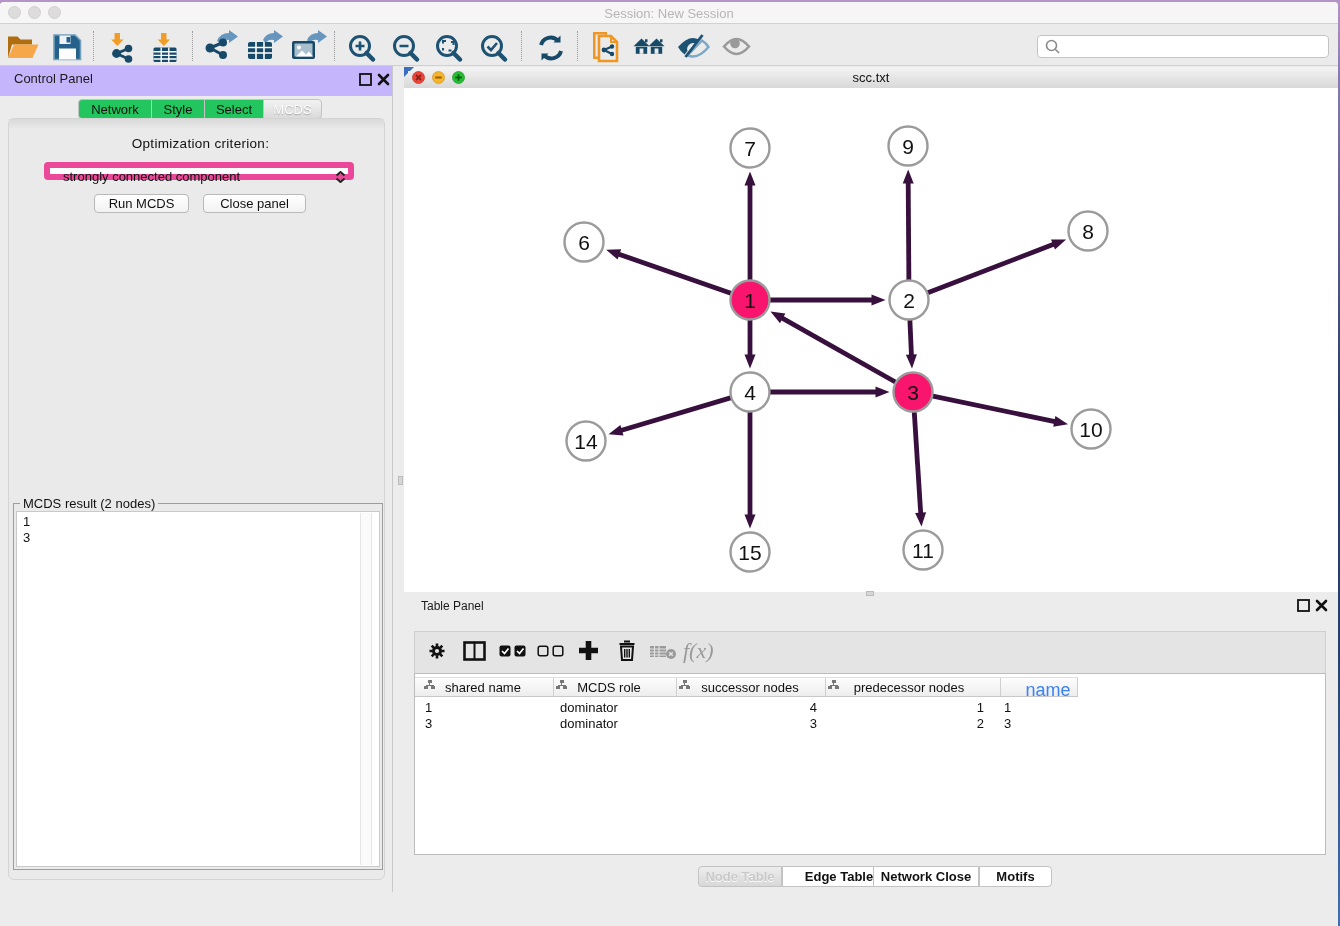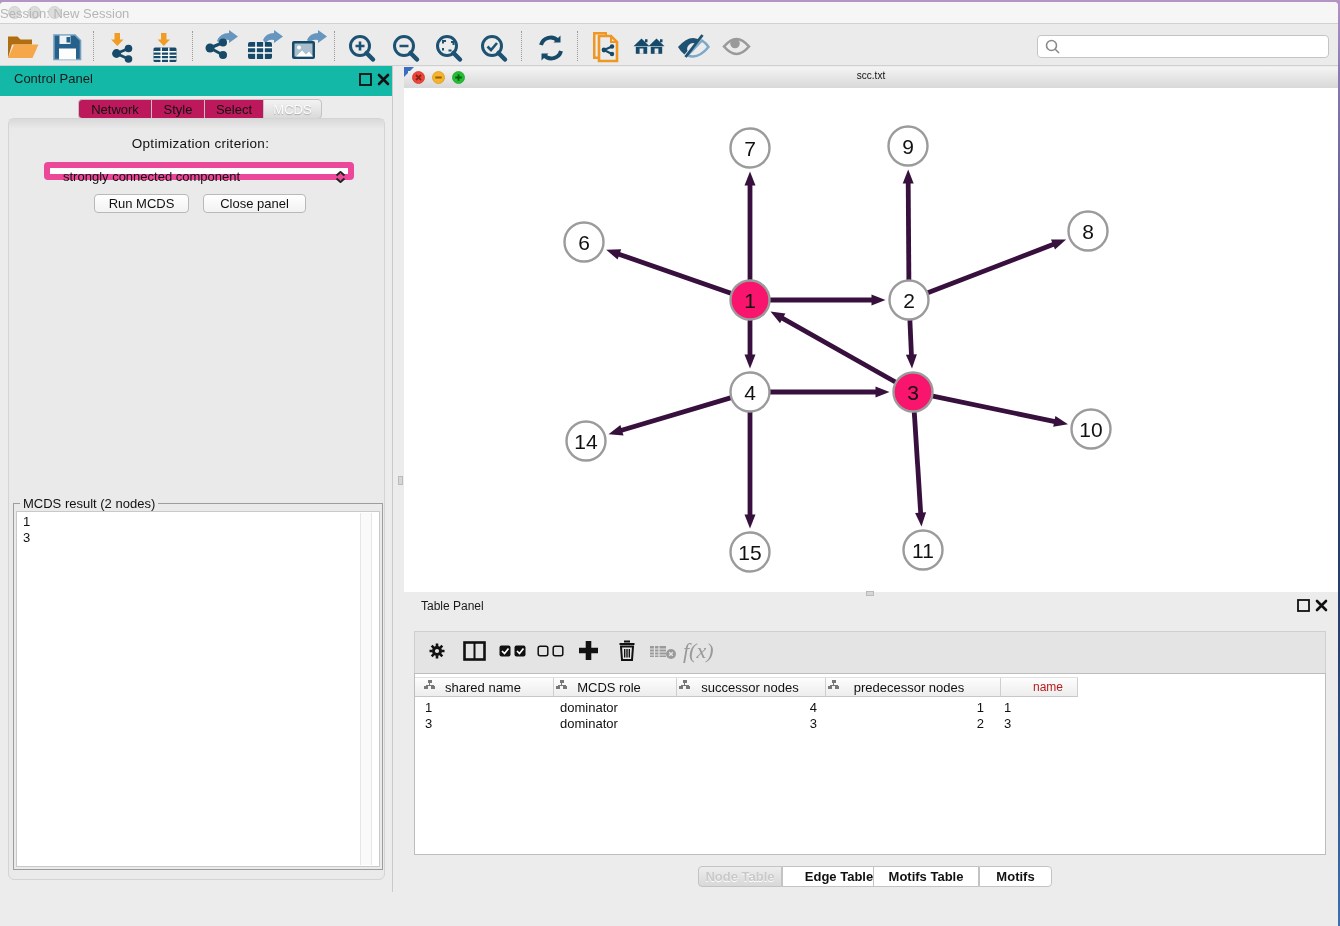--- a/index.html
+++ b/index.html
@@ -2,36 +2,36 @@
 <html><head>
 <meta charset="utf-8">
 <style>
 html,body{margin:0;padding:0;}
 body{width:1340px;height:926px;overflow:hidden;position:relative;
   font-family:"Liberation Sans",sans-serif;
   background:linear-gradient(180deg,#b594c6 0%,#8a7ab0 8%,#273a66 45%,#27406e 70%,#3f6fae 100%);}
 .app{position:absolute;left:0;top:2px;width:1338px;height:924px;background:#ececec;border-radius:4px 4px 0 0;overflow:hidden;}
 .titlebar{position:absolute;left:0;top:0;width:1338px;height:21px;background:#f6f6f6;border-bottom:1px solid #d1d1d1;}
 .tl{position:absolute;top:4px;width:11px;height:11px;border-radius:50%;background:#dcdcdc;border:1px solid #d0d0d0;}
-.title-text{position:absolute;top:4px;left:0;width:1338px;text-align:left;font-size:13px;color:#b6b6b6;}
+.title-text{position:absolute;top:4px;left:0;width:1338px;text-align:center;font-size:13px;color:#b6b6b6;}
 .toolbar{position:absolute;left:0;top:26px;width:1338px;height:37px;background:#ebebeb;border-bottom:1px solid #d0d0d0;}
 .tsep{position:absolute;top:3px;height:30px;width:0;border-left:1px dotted #9a9a9a;}
 .ticon{position:absolute;top:0;}
 .search{position:absolute;left:1037px;top:7px;width:290px;height:21px;background:#fff;border:1px solid #c4c4c4;border-radius:4px;}
 
-.cp-head{position:absolute;left:0;top:64px;width:392px;height:30px;background:#14b8a6;}
+.cp-head{position:absolute;left:0;top:64px;width:392px;height:30px;background:#c4b5fd;}
 .cp-title{position:absolute;left:14px;top:5px;font-size:13px;color:#1a1a1a;}
 .panel-right-border{position:absolute;left:392px;top:64px;width:1px;height:826px;background:#c9c9c9;}
 .tabs{position:absolute;top:97px;font-size:13px;}
-.tab{position:absolute;top:0;height:20px;background:#be185d;border:1px solid #c3c3c3;box-sizing:border-box;text-align:center;line-height:19px;color:#111;}
+.tab{position:absolute;top:0;height:20px;background:#22c55e;border:1px solid #c3c3c3;box-sizing:border-box;text-align:center;line-height:19px;color:#111;}
 .cp-pane{position:absolute;left:8px;top:116px;width:377px;height:762px;background:#eaeaea;border:1px solid #d4d4d4;border-radius:6px;box-sizing:border-box;}
 .btn{position:absolute;background:linear-gradient(180deg,#ffffff,#f2f2f2);border:1px solid #b9b9b9;border-radius:4px;box-sizing:border-box;font-size:13px;color:#111;text-align:center;}
 
 .frame-titlebar{position:absolute;left:404px;top:65px;width:934px;height:21px;background:linear-gradient(180deg,#f4f4f4,#d8d8d8);border-bottom:1px solid #9f9f9f;}
-.frame-title{position:absolute;left:0;top:4px;width:934px;text-align:center;font-size:10px;color:#111;}
+.frame-title{position:absolute;left:0;top:4px;width:934px;text-align:center;font-size:13px;color:#111;}
 .canvas{position:absolute;left:404px;top:86px;width:934px;height:504px;background:#fff;}
 .canvas svg{display:block;}
 
 .tp-head{position:absolute;left:404px;top:597px;width:934px;height:28px;background:#ececec;}
 .tp-toolbar{position:absolute;left:414px;top:629px;width:912px;height:42px;background:#e4e4e4;border:1px solid #cfcfcf;border-bottom:none;box-sizing:border-box;}
 .tp-table{position:absolute;left:414px;top:671px;width:912px;height:182px;background:#fff;border:1px solid #bdbdbd;box-sizing:border-box;}
 .btabs{position:absolute;top:864px;font-size:13px;}
 .btab{position:absolute;top:0;height:21px;background:#fff;border:1px solid #c3c3c3;box-sizing:border-box;text-align:center;line-height:20px;color:#111;font-weight:bold;}
 .statusbar{position:absolute;left:0;top:931px;width:1338px;height:33px;background:#ececec;border-top:1px solid #cfcfcf;}
 .hicon{position:absolute;top:6px;width:11px;height:11px;
@@ -369,38 +369,38 @@
     <div style="position:absolute;left:585px;top:4px;width:1px;height:18px;background:#cfcfcf;"></div>
     <div style="position:absolute;left:662px;top:4px;width:1px;height:18px;background:#cfcfcf;"></div>
     <div class="hicon" style="left:9px;"></div>
     <div class="hicon" style="left:141px;"></div>
     <div class="hicon" style="left:264px;"></div>
     <div class="hicon" style="left:413px;"></div>
     <div style="position:absolute;left:28px;top:6px;width:80px;text-align:center;font-size:13px;color:#111;">shared name</div>
     <div style="position:absolute;left:154px;top:6px;width:80px;text-align:center;font-size:13px;color:#111;">MCDS role</div>
     <div style="position:absolute;left:285px;top:6px;width:100px;text-align:center;font-size:13px;color:#111;">successor nodes</div>
     <div style="position:absolute;left:434px;top:6px;width:120px;text-align:center;font-size:13px;color:#111;">predecessor nodes</div>
-    <div style="position:absolute;left:593px;top:6px;width:80px;text-align:center;font-size:12px;color:#b91c1c;">name</div>
+    <div style="position:absolute;left:593px;top:6px;width:80px;text-align:center;font-size:18px;color:#3b82f6;">name</div>
 
     <div style="position:absolute;left:10px;top:26px;font-size:13px;color:#111;">1</div>
     <div style="position:absolute;left:145px;top:26px;font-size:13px;color:#111;">dominator</div>
     <div style="position:absolute;left:310px;top:26px;width:92px;text-align:right;font-size:13px;color:#111;">4</div>
     <div style="position:absolute;left:477px;top:26px;width:92px;text-align:right;font-size:13px;color:#111;">1</div>
     <div style="position:absolute;left:589px;top:26px;font-size:13px;color:#111;">1</div>
     <div style="position:absolute;left:10px;top:42px;font-size:13px;color:#111;">3</div>
     <div style="position:absolute;left:145px;top:42px;font-size:13px;color:#111;">dominator</div>
     <div style="position:absolute;left:310px;top:42px;width:92px;text-align:right;font-size:13px;color:#111;">3</div>
     <div style="position:absolute;left:477px;top:42px;width:92px;text-align:right;font-size:13px;color:#111;">2</div>
     <div style="position:absolute;left:589px;top:42px;font-size:13px;color:#111;">3</div>
   </div>
 
   <div class="btabs">
     <div class="btab" style="left:698px;width:84px;border-radius:4px 0 0 4px;background:linear-gradient(180deg,#ededed,#d8d8d8);color:#c9c9c9;text-shadow:0 1px 0 #fff;">Node Table</div>
     <div class="btab" style="left:782px;width:114px;">Edge Table</div>
-    <div class="btab" style="left:873px;width:106px;">Motifs Table</div>
+    <div class="btab" style="left:873px;width:106px;">Network Close</div>
     <div class="btab" style="left:979px;width:73px;border-radius:0 4px 4px 0;">Motifs</div>
   </div>
 
   <div class="statusbar">
     <div style="position:absolute;left:10px;top:8px;width:28px;height:20px;background:#f8f8f8;border:1px solid #b9b9b9;box-sizing:border-box;">
       <svg style="position:absolute;left:5px;top:2px;" width="16" height="15" viewBox="0 0 16 15">
         <g fill="#111">
           <circle cx="1.8" cy="2.5" r="1.7"></circle>
             <rect x="5" y="1" width="11" height="3"></rect>
           <circle cx="1.8" cy="7.5" r="1.7"></circle>

